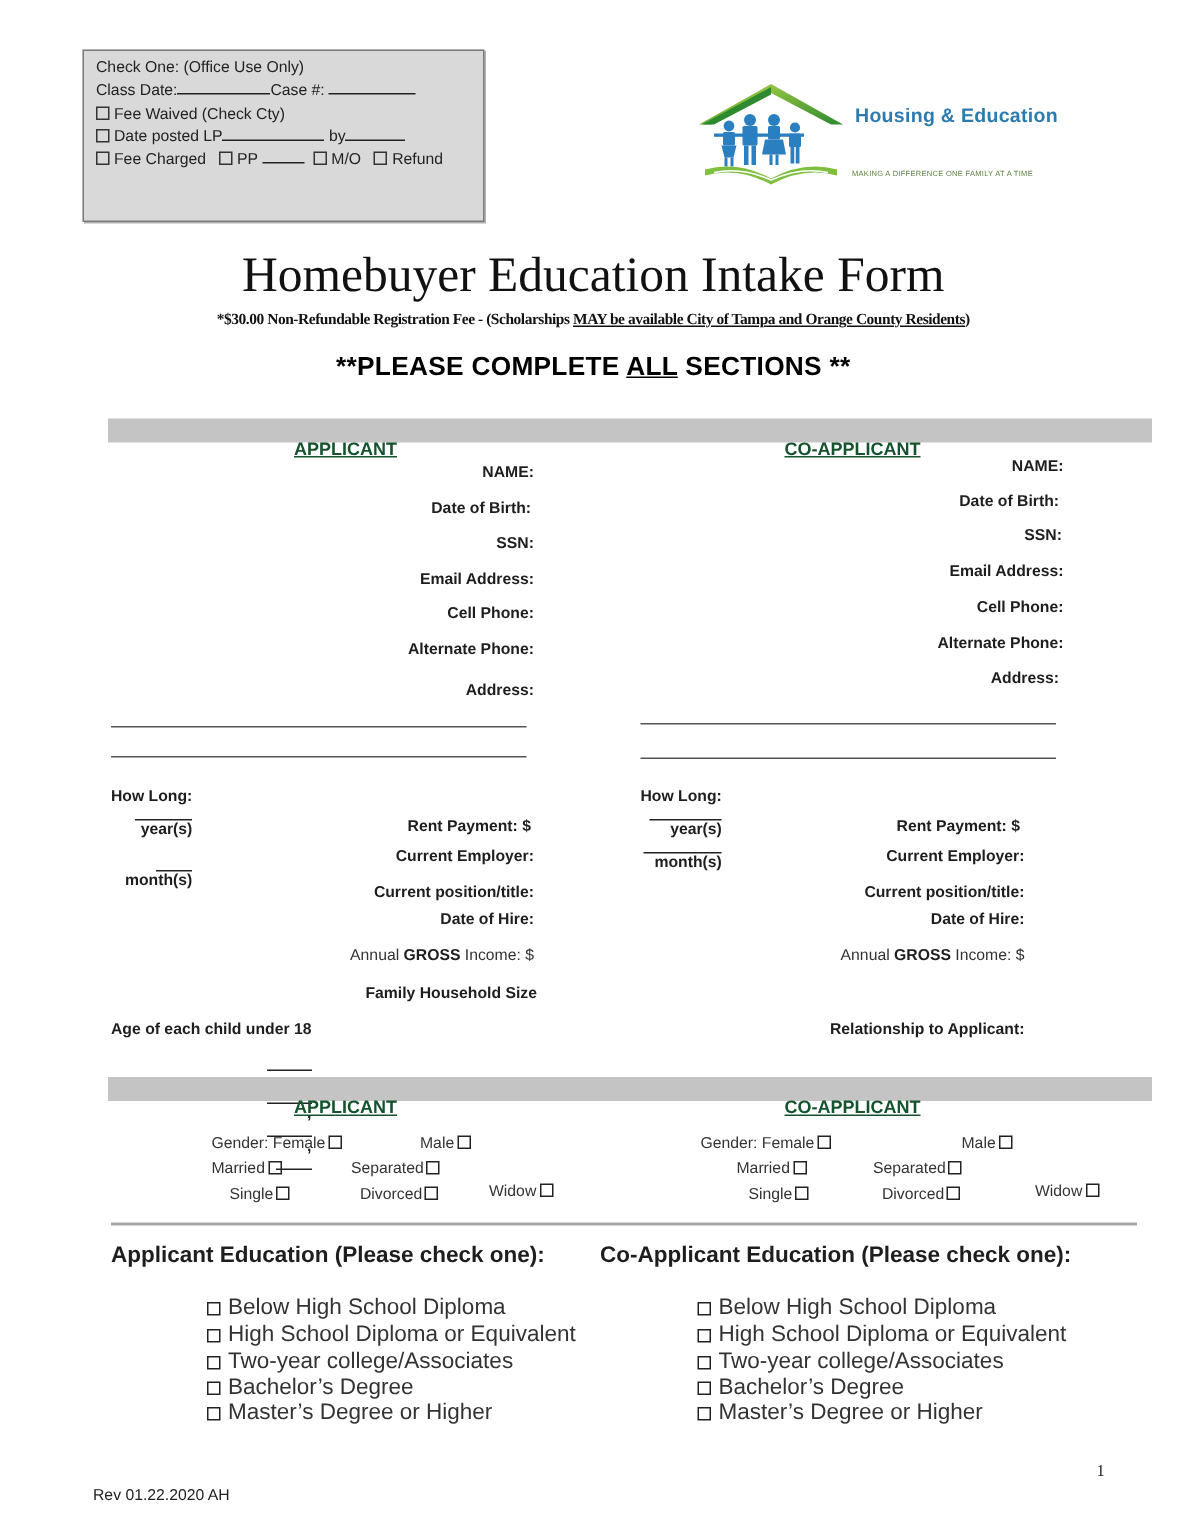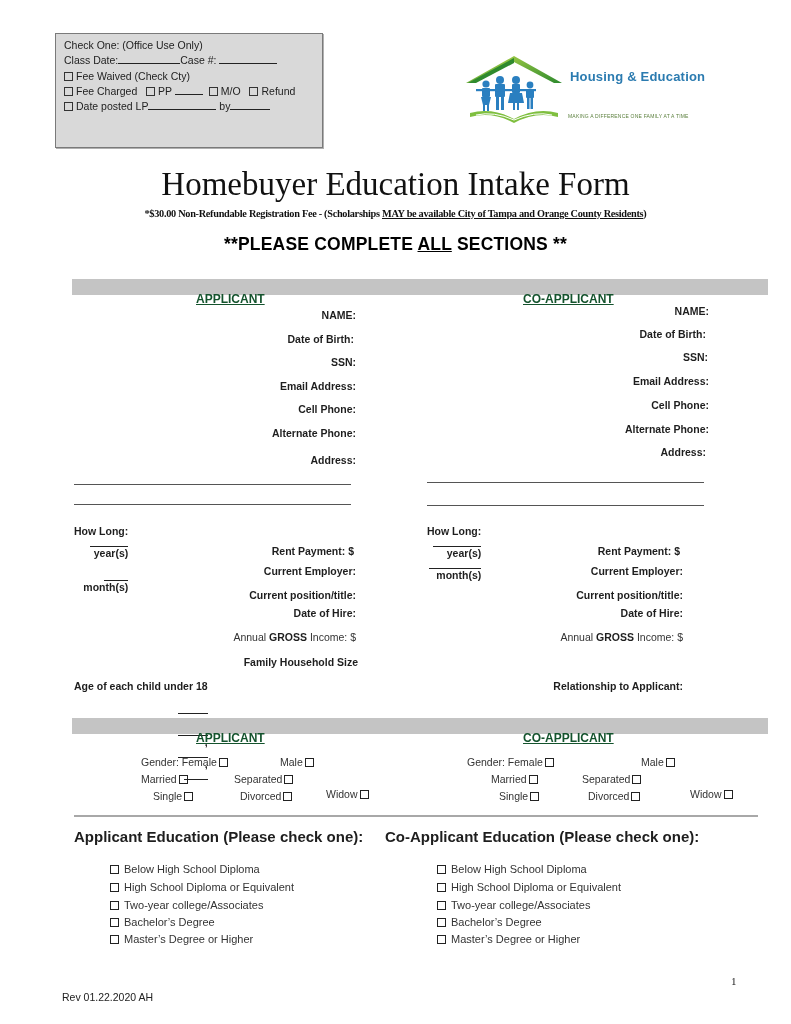--- a/index.html
+++ b/index.html
@@ -44,42 +44,42 @@
   .line-only { position: absolute; border-bottom: 0.8px solid #555; height: 1px; }
   .seg { display: inline-block; border-bottom: 1.2px solid #222; height: 10px; }
 
   
   .chk { position: absolute; font-size: 10.5px; color: #333; white-space: nowrap; margin-left: 20px; }
   .chk .box { display: inline-block; width: 9px; height: 9px; border: 1.6px solid #222; vertical-align: -1px; margin-left: 2px; }
 
   .divider { position: absolute; left: 74px; top: 815px; width: 684px; height: 2px; background: #a8a8a8; }
 
   .edu-title { position: absolute; font-size: 15px; font-weight: bold; color: #1e1e1e; text-align: right; }
-  .edu-item { position: absolute; font-size: 11px; color: #333; white-space: nowrap; }
+  .edu-item { position: absolute; font-size: 15px; color: #333; white-space: nowrap; margin-left: 28px; }
   .edu-item .box { display: inline-block; width: 9px; height: 9px; border: 1.6px solid #222; vertical-align: -1px; margin-right: 5px; }
 
   .footer-rev { position: absolute; left: 62px; top: 991px; font-size: 10.5px; color: #222; }
   .page-num { position: absolute; left: 731px; top: 975px; font-size: 11px; font-family: "Liberation Serif", serif; color: #222; }
 </style>
 </head>
 <body>
 
 <div class="office-box">
   <div class="row">Check One: (Office Use Only)</div>
   <div class="row">
     <span>Class Date:</span><span class="blank" style="width:62px"></span><span>Case #:</span>&nbsp;<span class="blank" style="width:58px"></span>
   </div>
   <div class="row"><span class="cb"></span><span>Fee Waived (Check Cty)</span></div>
+  <div class="row"><span class="cb"></span><span>Date posted LP</span><span class="blank" style="width:68px"></span>&nbsp;<span>by</span><span class="blank" style="width:40px"></span></div>
   <div class="row">
     <span class="cb"></span><span>Fee Charged</span>&nbsp;&nbsp;
     <span class="cb"></span><span>PP</span>&nbsp;<span class="blank" style="width:28px"></span>&nbsp;
     <span class="cb"></span><span>M/O</span>&nbsp;&nbsp;
     <span class="cb"></span><span>Refund</span>
   </div>
-  <div class="row"><span class="cb"></span><span>Date posted LP</span><span class="blank" style="width:68px"></span>&nbsp;<span>by</span><span class="blank" style="width:40px"></span></div>
 </div>
 
 <div class="logo">
   <svg width="105" height="80" viewBox="0 0 105 80" style="position:absolute;left:0;top:0">
     <defs>
       <linearGradient id="roofG" x1="0" y1="0" x2="1" y2="1">
         <stop offset="0" stop-color="#b8d94a"></stop>
           <stop offset="1" stop-color="#2e8a2e"></stop>
       </linearGradient>
     </defs>
@@ -264,21 +264,21 @@
 <div class="chk" style="left:621px;top:756px"><span>Male</span><span class="box"></span></div>
 <div class="chk" style="left:471px;top:773px"><span>Married</span><span class="box"></span></div>
 <div class="chk" style="left:562px;top:773px"><span>Separated</span><span class="box"></span></div>
 <div class="chk" style="left:479px;top:790px"><span>Single</span><span class="box"></span></div>
 <div class="chk" style="left:568px;top:790px"><span>Divorced</span><span class="box"></span></div>
 <div class="chk" style="left:670px;top:788px"><span>Widow</span><span class="box"></span></div>
 
 <div class="divider"></div>
 
 <div class="edu-title" style="left:74px;top:828px">Applicant Education (Please check one):</div>
-<div class="edu-title" style="left:385px;top:828px">Co-Applicant Education (Please check one):</div>
+<div class="edu-title" style="left:400px;top:828px">Co-Applicant Education (Please check one):</div>
 
 <div class="edu-item" style="left:110px;top:863px"><span class="box"></span><span>Below High School Diploma</span></div>
 <div class="edu-item" style="left:110px;top:881px"><span class="box"></span><span>High School Diploma or Equivalent</span></div>
 <div class="edu-item" style="left:110px;top:899px"><span class="box"></span><span>Two-year college/Associates</span></div>
 <div class="edu-item" style="left:110px;top:916px"><span class="box"></span><span>Bachelor’s Degree</span></div>
 <div class="edu-item" style="left:110px;top:933px"><span class="box"></span><span>Master’s Degree or Higher</span></div>
 
 <div class="edu-item" style="left:437px;top:863px"><span class="box"></span><span>Below High School Diploma</span></div>
 <div class="edu-item" style="left:437px;top:881px"><span class="box"></span><span>High School Diploma or Equivalent</span></div>
 <div class="edu-item" style="left:437px;top:899px"><span class="box"></span><span>Two-year college/Associates</span></div>

